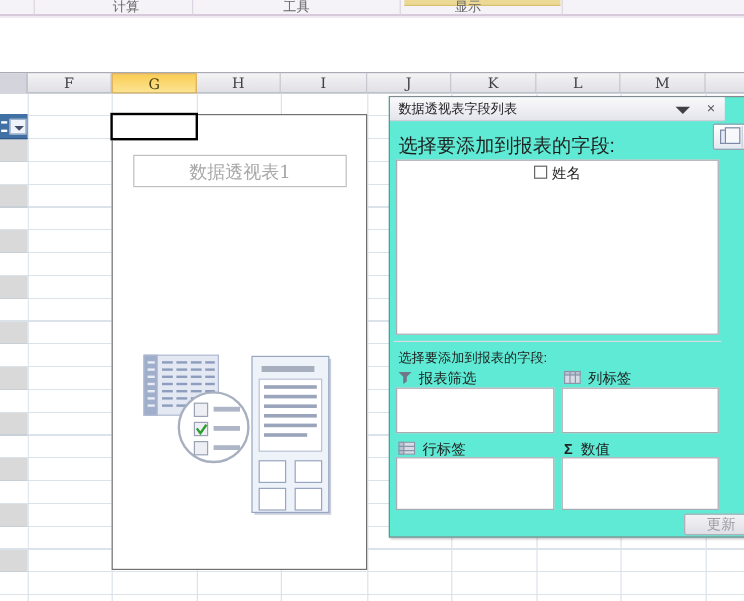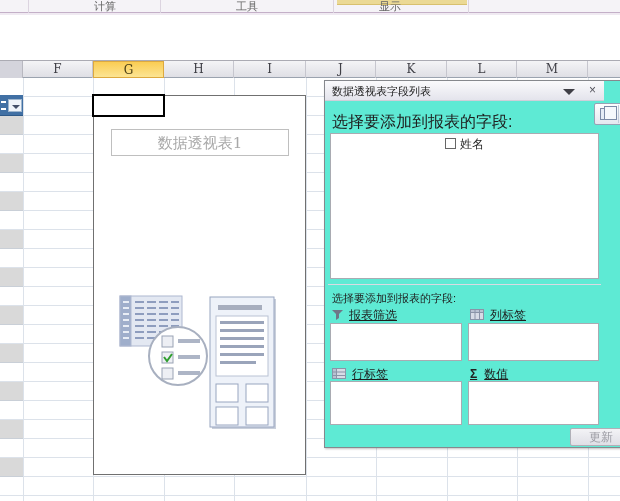--- a/index.html
+++ b/index.html
@@ -82,21 +82,21 @@
 
   .fields-box { position:absolute; left:5px; top:52px; width:269px; height:146px;
                 background:#fff; border:1px solid #A9ABB2; padding:3px 5px;text-align:center; }
   .field-row { height:16px; line-height:15px; white-space:nowrap; }
   .checkbox { display:inline-block; width:11px; height:11px; border:1px solid #666;
               background:#fff; vertical-align:-1px; margin-right:4px; }
 
   .drag-label { position:absolute; left:7px; top:210px; font-size:11px; }
   .panel-groove { position:absolute; left:3px; top:203px; width:273px; height:1px; background:#DADAE2; }
 
-  .area-head { position:absolute; height:14px; line-height:14px; white-space:nowrap;text-decoration:underline; }
+  .area-head { position:absolute; height:14px; line-height:14px; white-space:nowrap; }
   .area-head .ic { display:inline-block; vertical-align:-1px; margin-right:6px; }
   .area-box { position:absolute; background:#fff; border:1px solid #A9ABB2; }
   .sigma { font-size:12px; font-weight:bold; color:#222; margin-right:7px; }
 
   .defer-row { position:absolute; left:7px; top:350px; height:14px; line-height:14px; }
   .defer-row .checkbox { width:12px; height:12px; margin-right:6px; }
   .update-btn { position:absolute; right:6px; top:347px; width:62px; height:18px;
                 border:1px solid #B0B0B8; border-radius:2px; background:linear-gradient(#F3F3F6,#DFDFE6);
                 color:#9C9CA4; font-size:12px; text-align:center; line-height:17px; }
 </style>

